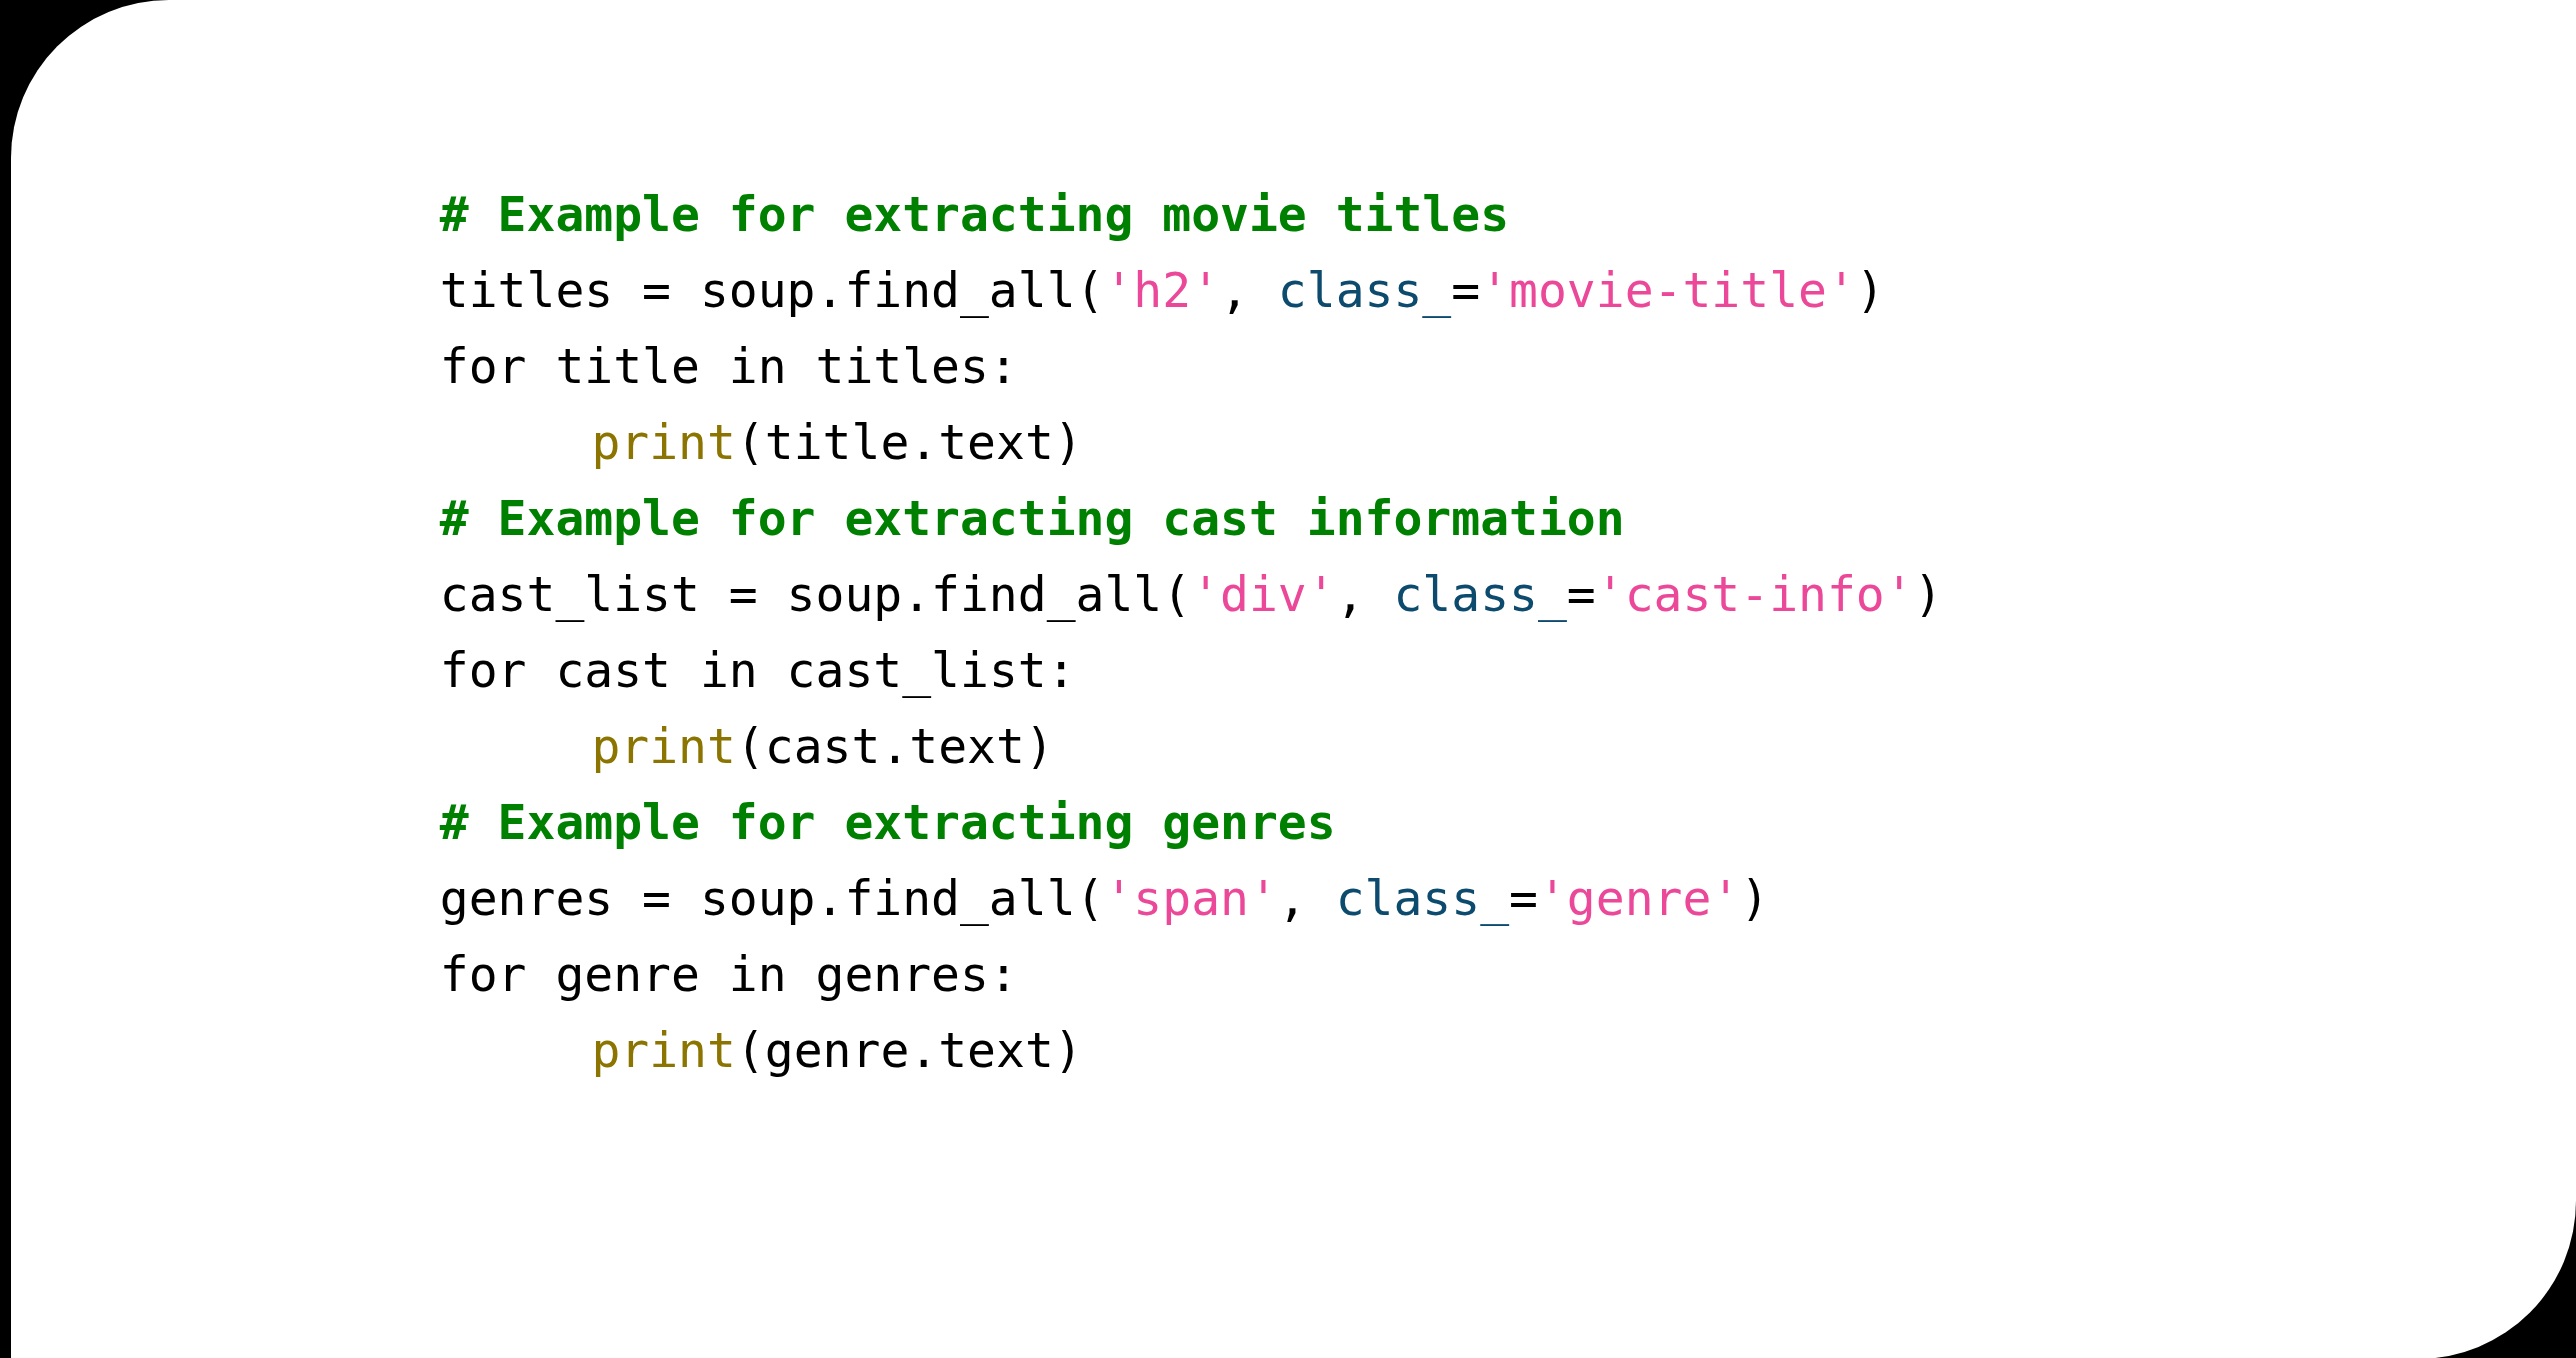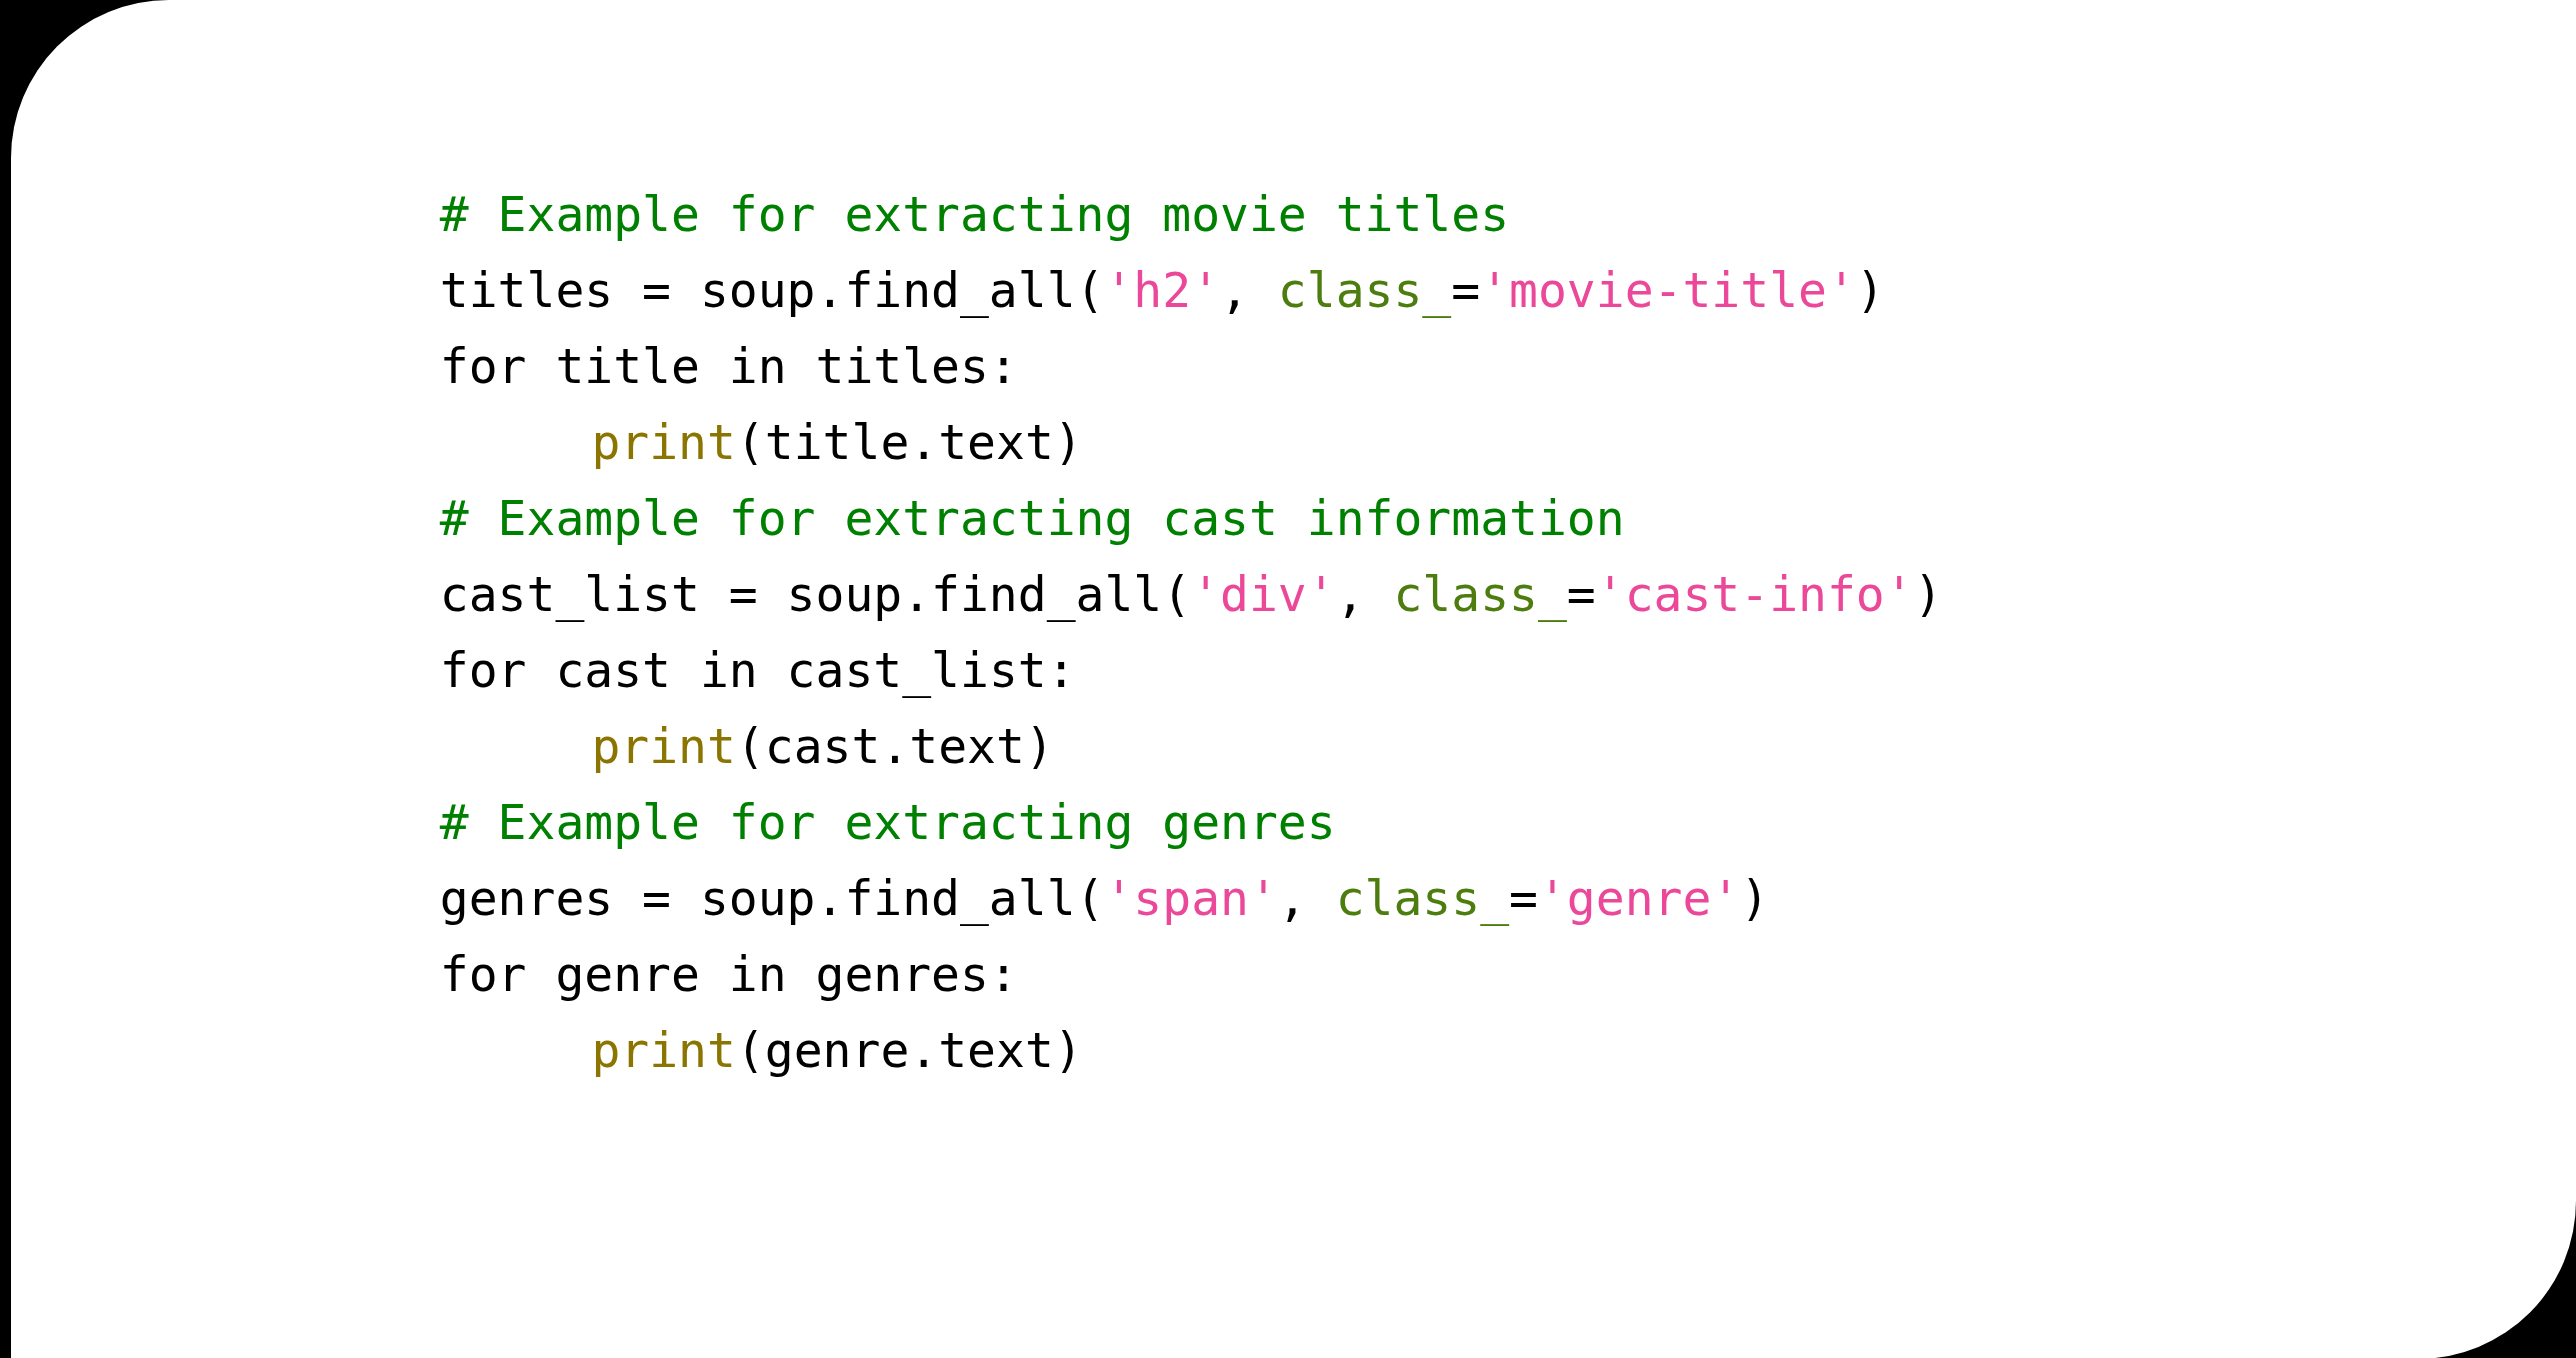--- a/index.html
+++ b/index.html
@@ -47,24 +47,24 @@
     line-height: 76px;
     letter-spacing: 0px;
     white-space: pre;
     color: #000000;
     -webkit-font-smoothing: antialiased;
   }
 
   .ln { display: block; height: 76px; }
 
   
-  .tok-comment  { color: #008000; }
+  .tok-comment  { color: #008000; font-weight: bold; }
   .tok-keyword  { color: #000000; }
   .tok-string   { color: #ec4899; }
-  .tok-kwarg    { color: #4d7c0f; }
+  .tok-kwarg    { color: #0c4a6e; }
   .tok-builtin  { color: #8b7500; margin-left: 36px; }
   .tok-plain    { color: #000000; }
   .tok-op       { color: #000000; }
 </style>
 </head>
 <body>
 
 <div id="root">
   <div id="code-panel">
     <pre id="code-block"><span class="ln"><span class="tok-comment"># Example for extracting movie titles</span></span><span class="ln"><span class="tok-plain">titles = soup.find_all(</span><span class="tok-string">'h2'</span><span class="tok-plain">, </span><span class="tok-kwarg">class_</span><span class="tok-op">=</span><span class="tok-string">'movie-title'</span><span class="tok-plain">)</span></span><span class="ln"><span class="tok-keyword">for</span><span class="tok-plain"> title </span><span class="tok-keyword">in</span><span class="tok-plain"> titles:</span></span><span class="ln"><span class="tok-plain">    </span><span class="tok-builtin">print</span><span class="tok-plain">(title.text)</span></span><span class="ln"><span class="tok-comment"># Example for extracting cast information</span></span><span class="ln"><span class="tok-plain">cast_list = soup.find_all(</span><span class="tok-string">'div'</span><span class="tok-plain">, </span><span class="tok-kwarg">class_</span><span class="tok-op">=</span><span class="tok-string">'cast-info'</span><span class="tok-plain">)</span></span><span class="ln"><span class="tok-keyword">for</span><span class="tok-plain"> cast </span><span class="tok-keyword">in</span><span class="tok-plain"> cast_list:</span></span><span class="ln"><span class="tok-plain">    </span><span class="tok-builtin">print</span><span class="tok-plain">(cast.text)</span></span><span class="ln"><span class="tok-comment"># Example for extracting genres</span></span><span class="ln"><span class="tok-plain">genres = soup.find_all(</span><span class="tok-string">'span'</span><span class="tok-plain">, </span><span class="tok-kwarg">class_</span><span class="tok-op">=</span><span class="tok-string">'genre'</span><span class="tok-plain">)</span></span><span class="ln"><span class="tok-keyword">for</span><span class="tok-plain"> genre </span><span class="tok-keyword">in</span><span class="tok-plain"> genres:</span></span><span class="ln"><span class="tok-plain">    </span><span class="tok-builtin">print</span><span class="tok-plain">(genre.text)</span></span></pre>

